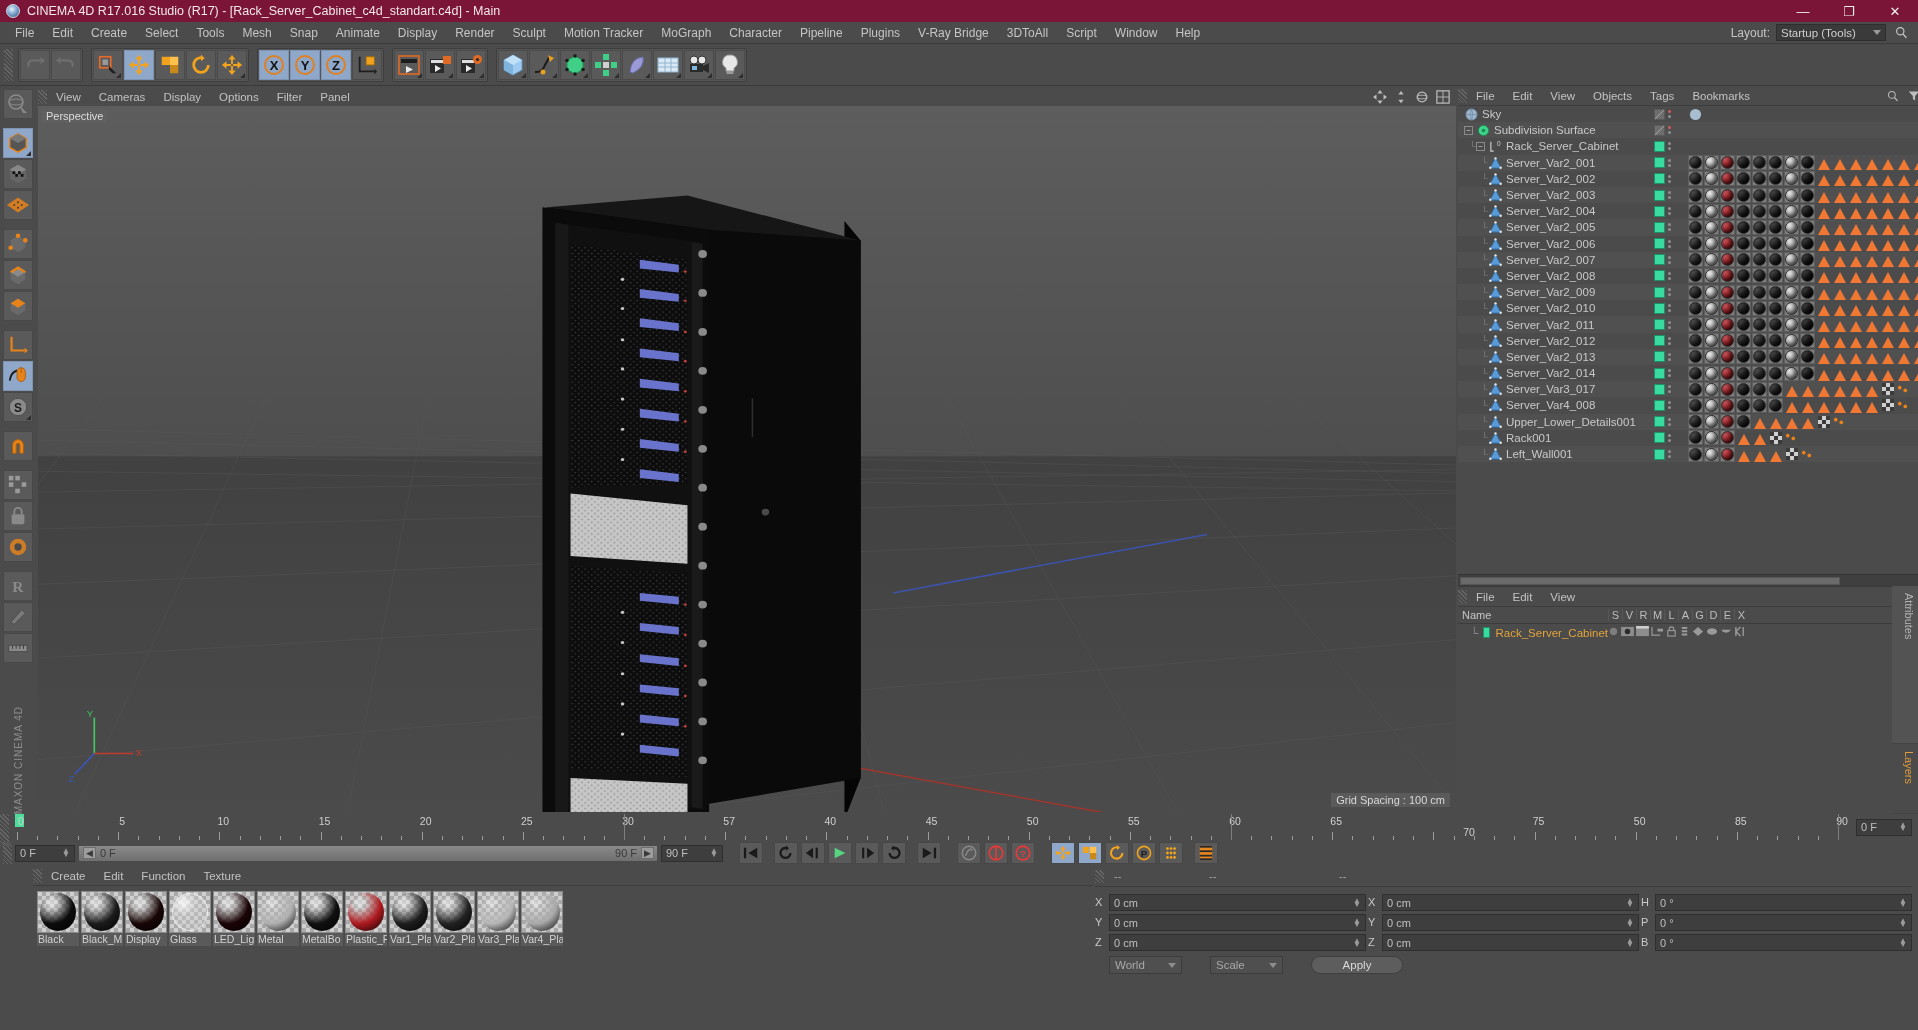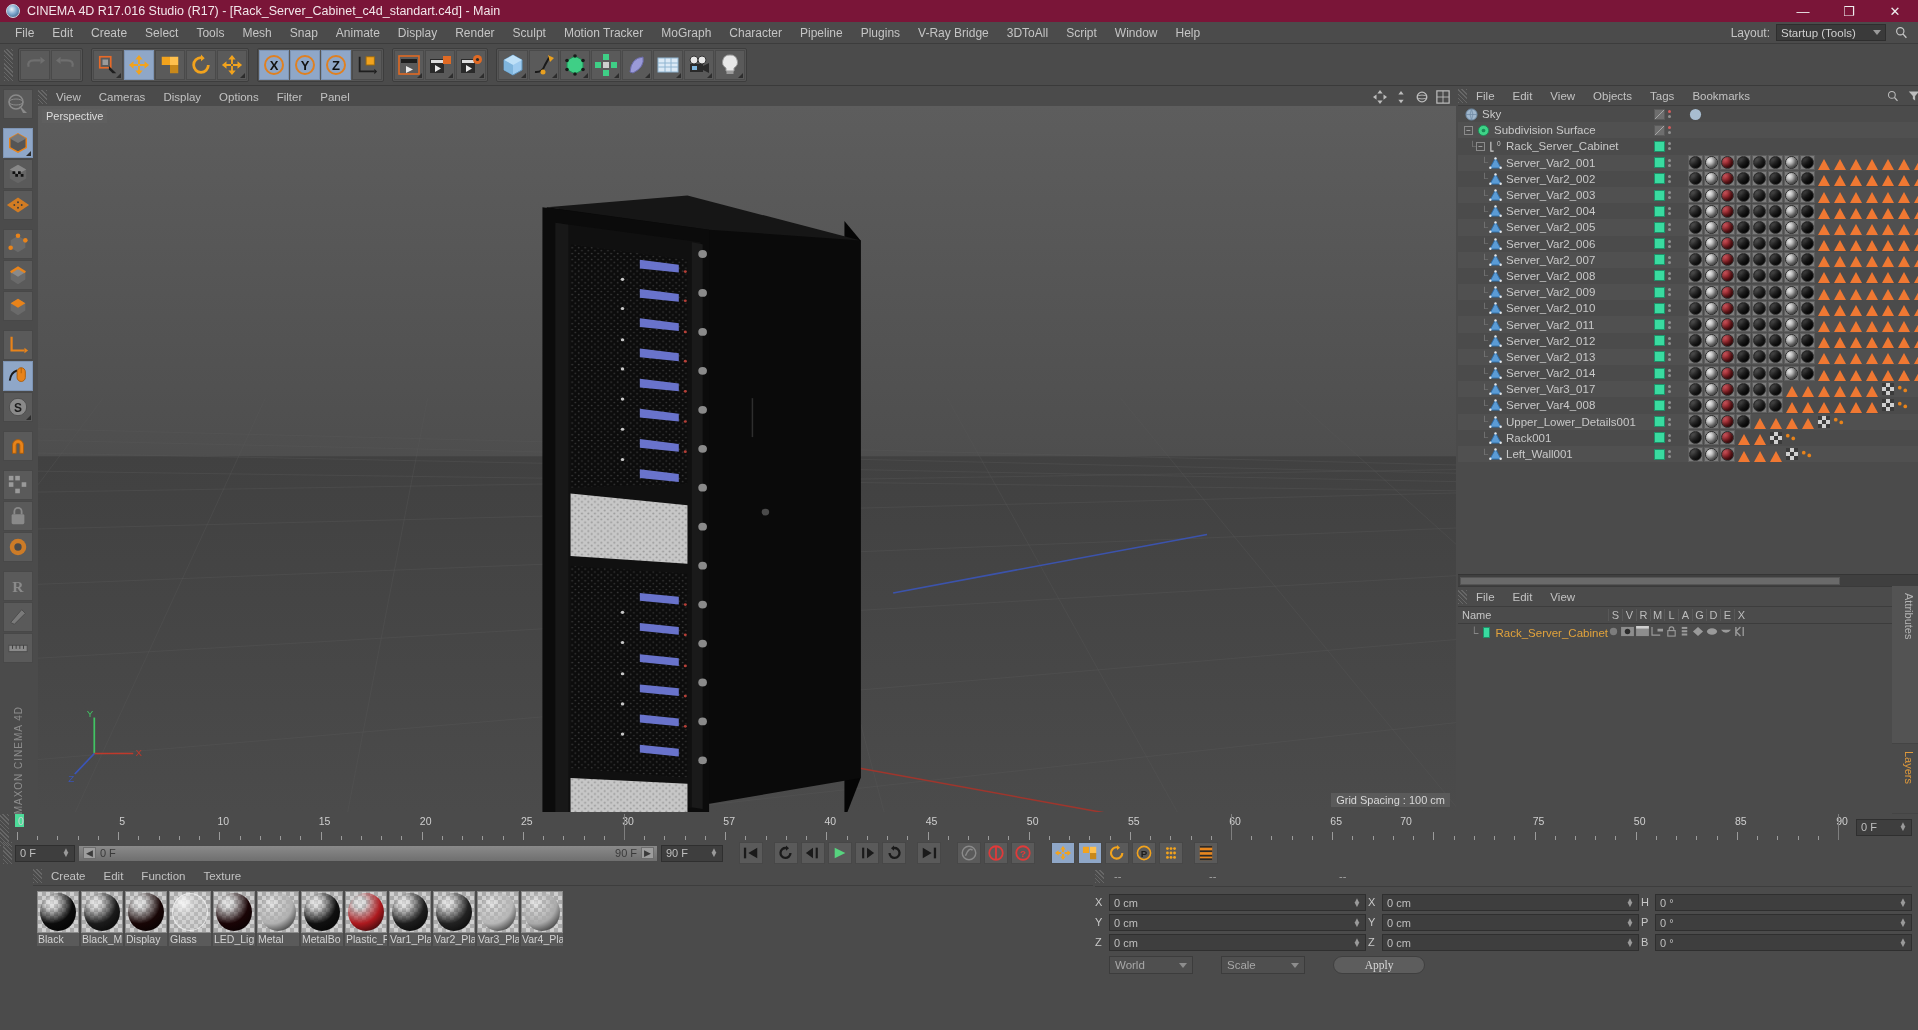--- a/index.html
+++ b/index.html
@@ -143,21 +143,21 @@
     overflow: hidden; white-space: nowrap; height: 13px; line-height: 13px; padding-left: 1px; }
   #coordpanel { flex: 1 1 auto; background: #4b4b4b; padding: 2px 6px 2px 2px; display: flex; flex-direction: column; }
   .coordhdr { height: 16px; display: flex; align-items: center; gap: 0; font-size: 11px; color: #a5a5a5; }
   .coordgrid { display: grid; grid-template-columns: 12px 1fr 12px 1fr 12px 1fr; gap: 3px 2px; margin-top: 3px; }
   .axlbl { font-size: 11px; color: #c9c9c9; line-height: 17px; }
   .coordbtns { display: flex; gap: 6px; margin-top: 5px; padding-left: 14px; }
   .applybtn { width: 92px; height: 18px; border-radius: 9px; background: #5d5d5d;
     border: 1px solid #3f3f3f; display: flex; align-items: center; justify-content: center;
     color: #d8d8d8; font-size: 11.5px; }
   .selcombo { background: #4f4f4f; border: 1px solid #3c3c3c; height: 18px; display: flex;
-    align-items: center; padding: 0 5px; color: #a8a8a8; font-size: 11.5px; width: 84px; }
+    align-items: center; padding: 0 5px; color: #a8a8a8; font-size: 11.5px; width: 73px; }
   .selcombo .arrow { margin-left: auto; width: 0; height: 0; border-left: 4px solid transparent;
     border-right: 4px solid transparent; border-top: 5px solid #8d8d8d; }
   #rightedgetabs { width: 26px; background: #4b4b4b; display: flex; flex-direction: column; }
 </style>
 </head>
 <body>
 
 <div id="titlebar">
   <div class="appicon"></div>
   <div class="title">CINEMA 4D R17.016 Studio (R17) - [Rack_Server_Cabinet_c4d_standart.c4d] - Main</div>
@@ -2295,21 +2295,21 @@
       <div class="tick" style="left: 1262.47px; height: 4px;"></div>
       <div class="tick" style="left: 1282.7px; height: 4px;"></div>
       <div class="tick" style="left: 1302.93px; height: 4px;"></div>
       <div class="tick" style="left: 1323.17px; height: 8px;"></div>
       <div class="lbl" style="left: 1327.17px;">65</div>
       <div class="tick" style="left: 1343.4px; height: 4px;"></div>
       <div class="tick" style="left: 1363.63px; height: 4px;"></div>
       <div class="tick" style="left: 1383.87px; height: 4px;"></div>
       <div class="tick" style="left: 1404.1px; height: 4px;"></div>
       <div class="tick" style="left: 1424.33px; height: 8px;"></div>
-      <div class="lbl" style="left: 1397px;">70</div>
+      <div class="lbl" style="left: 1460px; margin-top: 11px;">70</div>
       <div class="tick" style="left: 1444.57px; height: 4px;"></div>
       <div class="tick" style="left: 1464.8px; height: 4px;"></div>
       <div class="tick" style="left: 1485.03px; height: 4px;"></div>
       <div class="tick" style="left: 1505.27px; height: 4px;"></div>
       <div class="tick" style="left: 1525.5px; height: 8px;"></div>
       <div class="lbl" style="left: 1529.5px;">75</div>
       <div class="tick" style="left: 1545.73px; height: 4px;"></div>
       <div class="tick" style="left: 1565.97px; height: 4px;"></div>
       <div class="tick" style="left: 1586.2px; height: 4px;"></div>
       <div class="tick" style="left: 1606.43px; height: 4px;"></div>
@@ -2624,17 +2624,17 @@
       </div>
       <div class="coordbtns">
         <div class="selcombo">
           <span>World</span>
           <span class="arrow"></span>
         </div>
         <div class="selcombo" style="margin-left:22px;">
           <span>Scale</span>
           <span class="arrow"></span>
         </div>
-        <div class="applybtn" style="margin-left:22px;font-family:Liberation Serif, serif;">Apply</div>
+        <div class="applybtn" style="margin-left:22px;">Apply</div>
       </div>
     </div>
   </div>
 </div>
 
 </body></html>

